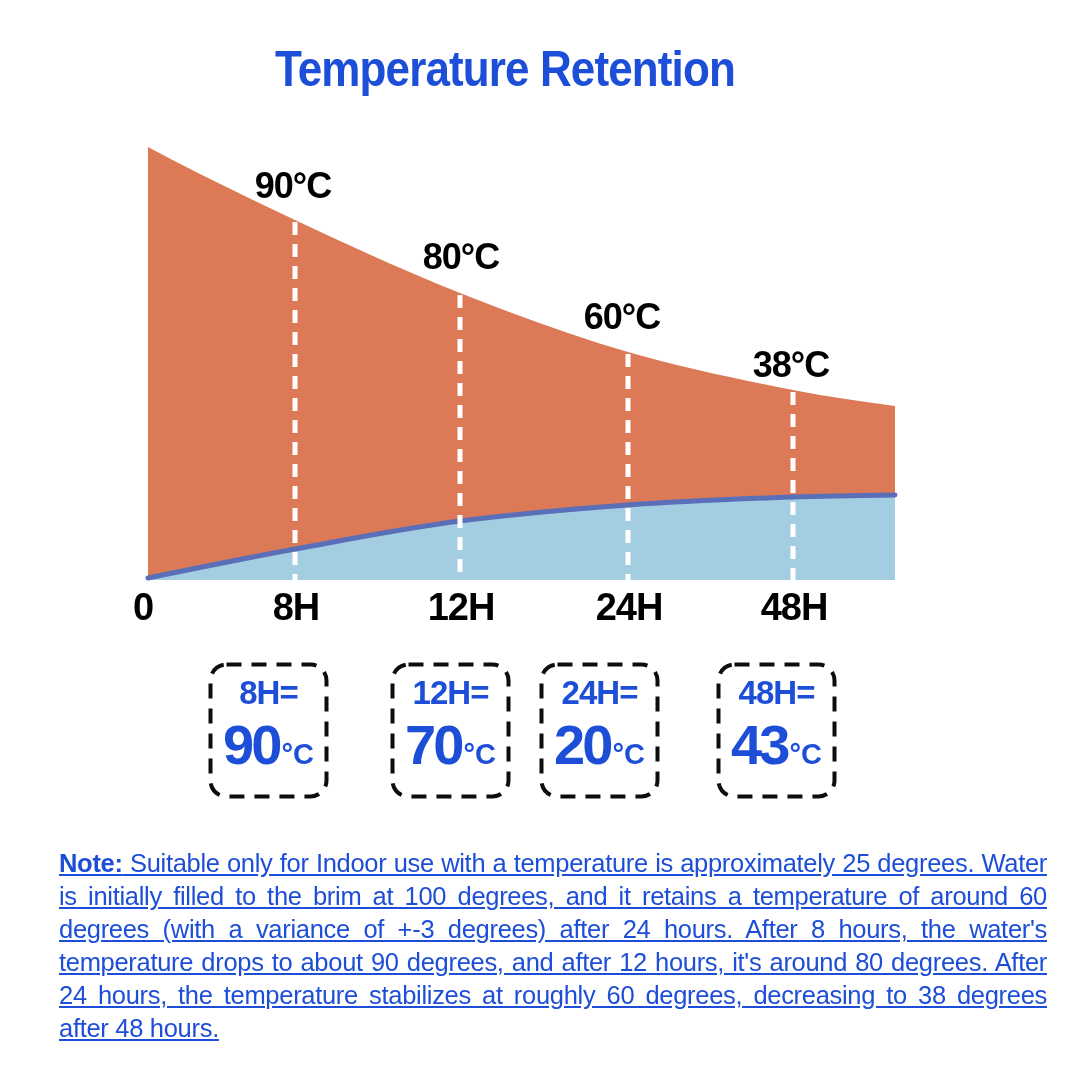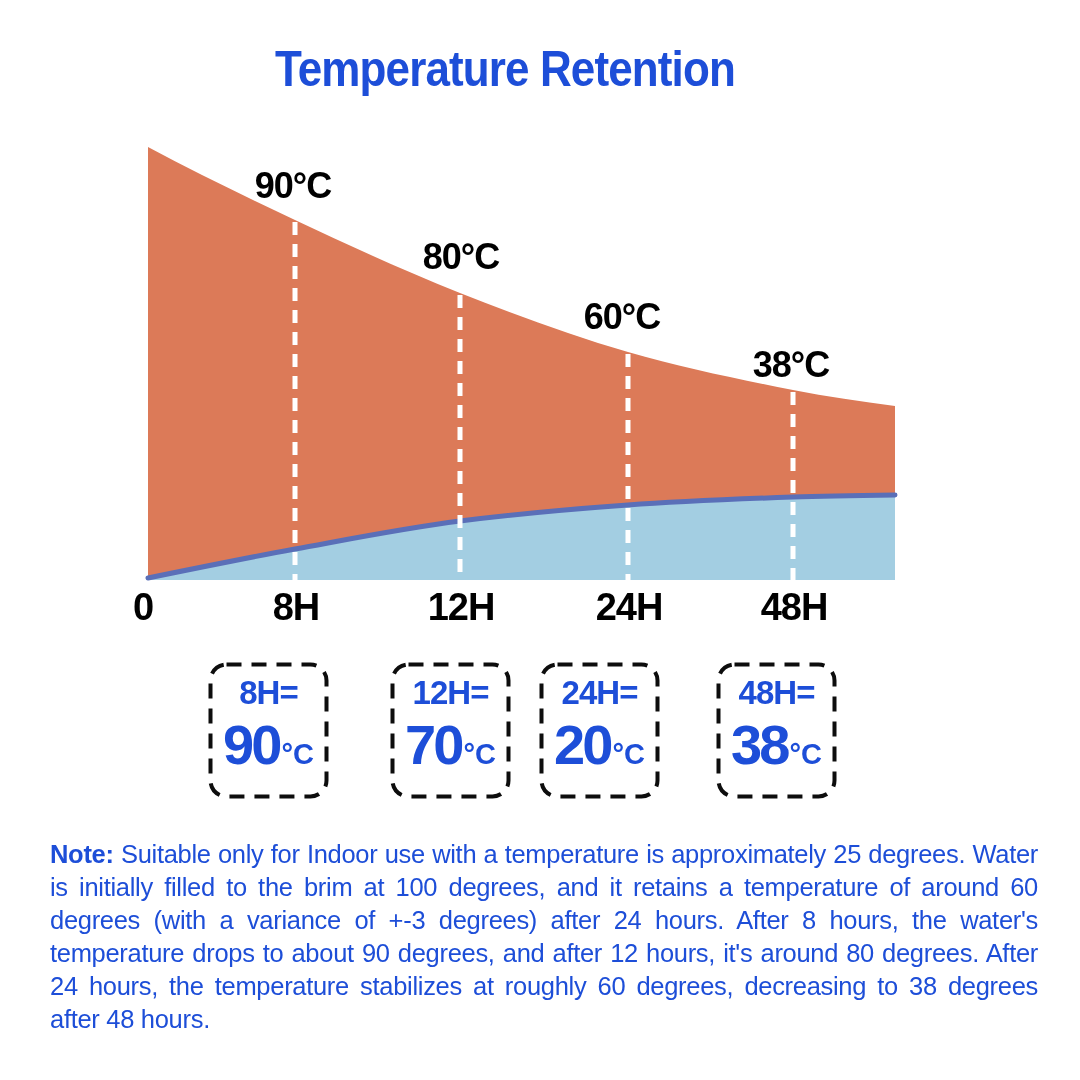--- a/index.html
+++ b/index.html
@@ -23,22 +23,22 @@
   .boxes{position:absolute;top:662px;left:0;width:920px;height:137px;}
   .box{position:absolute;top:0;width:121px;height:137px;text-align:center;}
   .box.b1{left:208px;} .box.b2{left:390px;} .box.b3{left:539px;} .box.b4{left:716px;}
   .box-border{position:absolute;left:0;top:0;width:121px;height:137px;}
   .box-border rect{fill:none;stroke:#0d0d0d;stroke-width:4;stroke-dasharray:15 10;}
   .box-line1{position:relative;margin-top:13px;font-size:33px;font-weight:700;letter-spacing:-1px;line-height:36px;}
   .box-line2{position:relative;display:flex;align-items:baseline;justify-content:center;margin-top:1px;}
   .box-value{font-size:56px;font-weight:700;line-height:66px;letter-spacing:-3px;}
   .box-unit{font-size:29px;font-weight:700;margin-left:2px;}
   .note{
-    position:absolute;top:835px;left:47px;width:988px;margin:3px;
-    font-size:25.5px;line-height:33px;text-align:justify;letter-spacing:-0.3px;
+    position:absolute;top:835px;left:47px;width:988px;margin:12px;
+    font-size:25.5px;line-height:33px;text-align:justify;letter-spacing:-0.3px;text-decoration:underline;
   }
   .note b{font-weight:700;}
 </style>
 </head>
 <body>
 
 <div class="page">
 
   <h1 class="title">Temperature Retention</h1>
 
@@ -120,21 +120,21 @@
         <span class="box-unit">°C</span>
       </div>
     </div>
 
     <div class="box b4">
       <svg class="box-border" viewBox="0 0 121 137">
         <rect x="2.5" y="2.5" width="116" height="132" rx="16"></rect>
       </svg>
       <div class="box-line1">48H=</div>
       <div class="box-line2">
-        <span class="box-value">38</span>
+        <span class="box-value">43</span>
         <span class="box-unit">°C</span>
       </div>
     </div>
 
   </div>
 
   <p class="note"><b>Note:</b><span> Suitable only for Indoor use with a temperature is approximately 25 degrees. Water is initially filled to the brim at 100 degrees, and it retains a temperature of around 60 degrees (with a variance of +-3 degrees) after 24 hours. After 8 hours, the water's temperature drops to about 90 degrees, and after 12 hours, it's around 80 degrees. After 24 hours, the temperature stabilizes at roughly 60 degrees, decreasing to 38 degrees after 48 hours.</span></p>
 
 </div>
 

